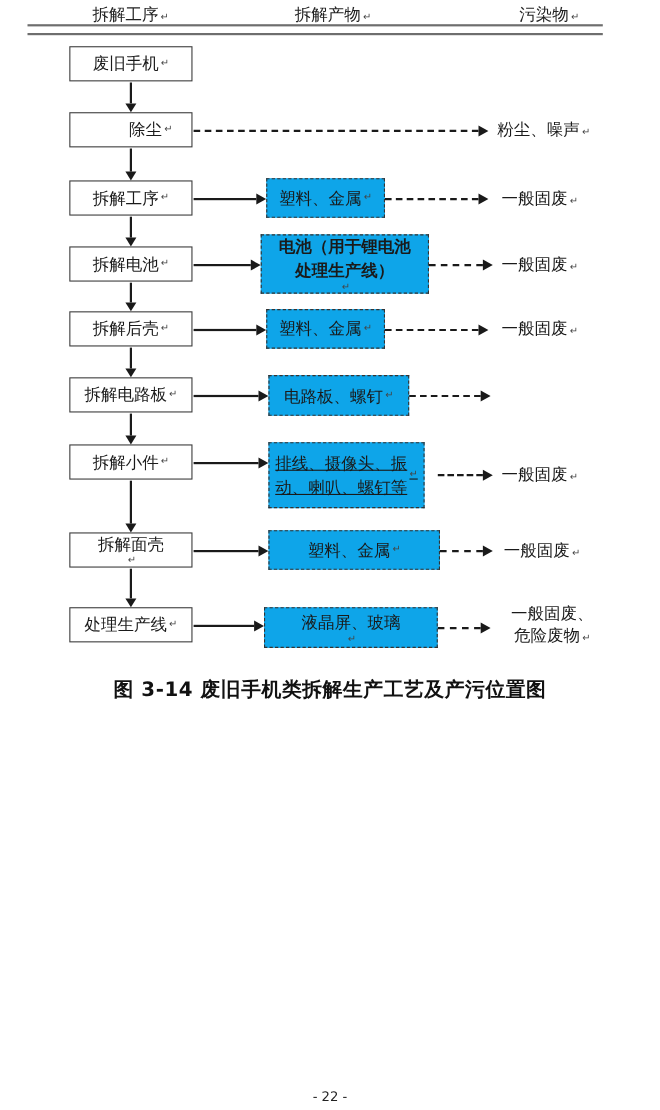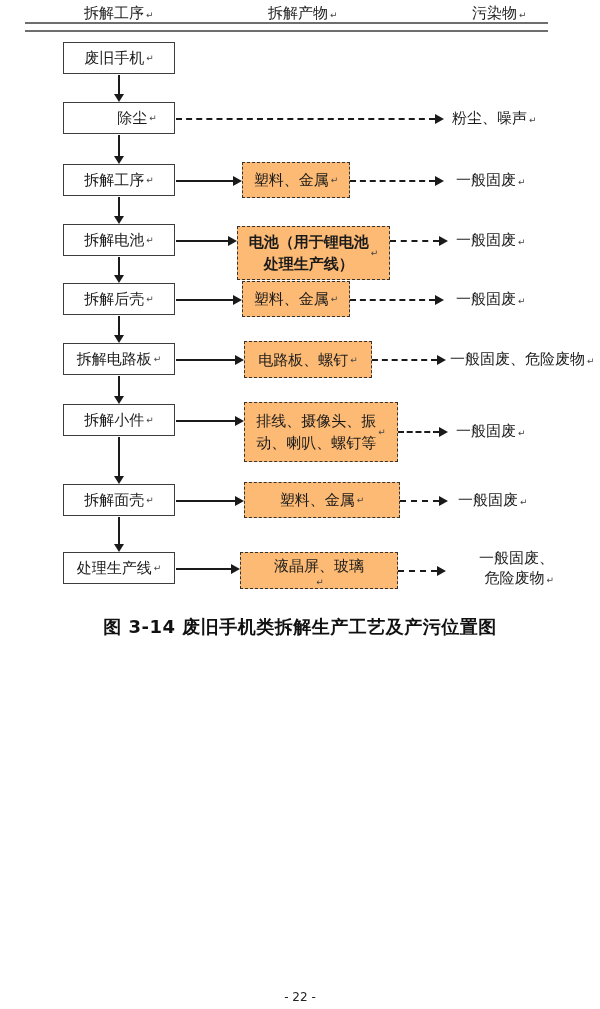--- a/index.html
+++ b/index.html
@@ -7,21 +7,21 @@
   #page { position:relative; width:600px; height:1009px; background:#ffffff; overflow:hidden; color:#1a1a1a; }
 
   .colhead { position:absolute; top:4px; font-size:15px; color:#222; white-space:nowrap; }
   .rule { position:absolute; left:25px; width:523px; height:2px; background:#6e6e6e; }
 
   .pbox { position:absolute; left:63px; width:112px; height:32px;
           border:1.5px solid #3d3d3d; background:#fff;
           display:flex; align-items:center; justify-content:center;
           font-size:15px; white-space:nowrap; }
 
-  .dbox { position:absolute; border:1.6px dashed #333; background:#fdba74;
+  .dbox { position:absolute; border:1.6px dashed #333; background:#0ea5e9;
           display:flex; align-items:center; justify-content:center;
           font-size:15px; text-align:center; }
   .dbox .txt { white-space:pre-line; line-height:22px; }
   .dbox.bold { font-weight:bold; }
 
   .poll { position:absolute; font-size:15px; line-height:20px; white-space:nowrap; color:#1a1a1a; }
   .poll .txt { white-space:pre-line; }
   .poll.two { text-align:center; white-space:normal; }
 
   .varrow { position:absolute; width:12px; display:flex; flex-direction:column; align-items:center; }
@@ -72,21 +72,21 @@
       <span class="ret">↵</span>
     </div>
   <div class="pbox" style="top:343px;">
       <span>拆解电路板</span>
       <span class="ret">↵</span>
     </div>
   <div class="pbox" style="top:404px;">
       <span>拆解小件</span>
       <span class="ret">↵</span>
     </div>
-  <div class="pbox" style="top:484px;">
+  <div class="pbox" style="top:484px;flex-direction:column;">
       <span>拆解面壳</span>
       <span class="ret">↵</span>
     </div>
   <div class="pbox" style="top:552px;">
       <span>处理生产线</span>
       <span class="ret">↵</span>
     </div>
 
   <div class="varrow" style="left:113px; top:75px;  height:27px;">
       <div class="shaft"></div>
@@ -147,34 +147,34 @@
     </div>
   <div class="harrow" style="left:176px; top:563px; width:64px;">
       <div class="shaft"></div>
       <div class="head"></div>
     </div>
 
   <div class="dbox" style="left:242px; top:162px; width:108px; height:36px;">
       <span class="txt">塑料、金属</span>
       <span class="ret">↵</span>
     </div>
-  <div class="dbox bold" style="left:237px; top:226px; width:153px; height:54px;">
+  <div class="dbox bold" style="left:237px; top:213px; width:153px; height:54px;flex-direction:column;">
       <span class="txt">电池（用于锂电池
 处理生产线）</span>
       <span class="ret">↵</span>
     </div>
   <div class="dbox" style="left:242px; top:281px; width:108px; height:36px;">
       <span class="txt">塑料、金属</span>
       <span class="ret">↵</span>
     </div>
   <div class="dbox" style="left:244px; top:341px; width:128px; height:37px;">
       <span class="txt">电路板、螺钉</span>
       <span class="ret">↵</span>
     </div>
-  <div class="dbox" style="left:244px; top:402px; width:154px; height:60px;">
+  <div class="dbox" style="left:244px; top:402px; width:142px; height:60px;text-decoration:underline;">
       <span class="txt">排线、摄像头、振
 动、喇叭、螺钉等</span>
       <span class="ret">↵</span>
     </div>
   <div class="dbox" style="left:244px; top:482px; width:156px; height:36px;">
       <span class="txt">塑料、金属</span>
       <span class="ret">↵</span>
     </div>
   <div class="dbox" style="left:240px; top:552px; width:158px; height:37px;flex-direction:column;">
       <span class="txt">液晶屏、玻璃</span>
@@ -211,23 +211,22 @@
     </div>
   <div class="harrow dashed" style="left:398px; top:565px; width:48px;">
       <div class="shaft"></div>
       <div class="head"></div>
     </div>
 
   <div class="poll" style="left:452px; top:108px;"><span class="txt">粉尘、噪声</span><span class="ret">↵</span></div>
   <div class="poll" style="left:456px; top:170px;"><span class="txt">一般固废</span><span class="ret">↵</span></div>
   <div class="poll" style="left:456px; top:230px;"><span class="txt">一般固废</span><span class="ret">↵</span></div>
   <div class="poll" style="left:456px; top:289px;"><span class="txt">一般固废</span><span class="ret">↵</span></div>
-  <div class="poll" style="left:450px; top:349px;"><span class="txt">一般固废、危险废物</span><span class="ret">↵</span></div>
   <div class="poll" style="left:456px; top:421px;"><span class="txt">一般固废</span><span class="ret">↵</span></div>
   <div class="poll" style="left:458px; top:490px;"><span class="txt">一般固废</span><span class="ret">↵</span></div>
-  <div class="poll two" style="left:450px; top:548px; width:104px;text-align:right;"><span class="txt">一般固废、
+  <div class="poll two" style="left:450px; top:548px; width:104px;"><span class="txt">一般固废、
 危险废物</span><span class="ret">↵</span></div>
 
   <div class="caption">图 3-14 废旧手机类拆解生产工艺及产污位置图</div>
 
   <div class="footer">- 22 -</div>
 
 </div>
 
 </body></html>

